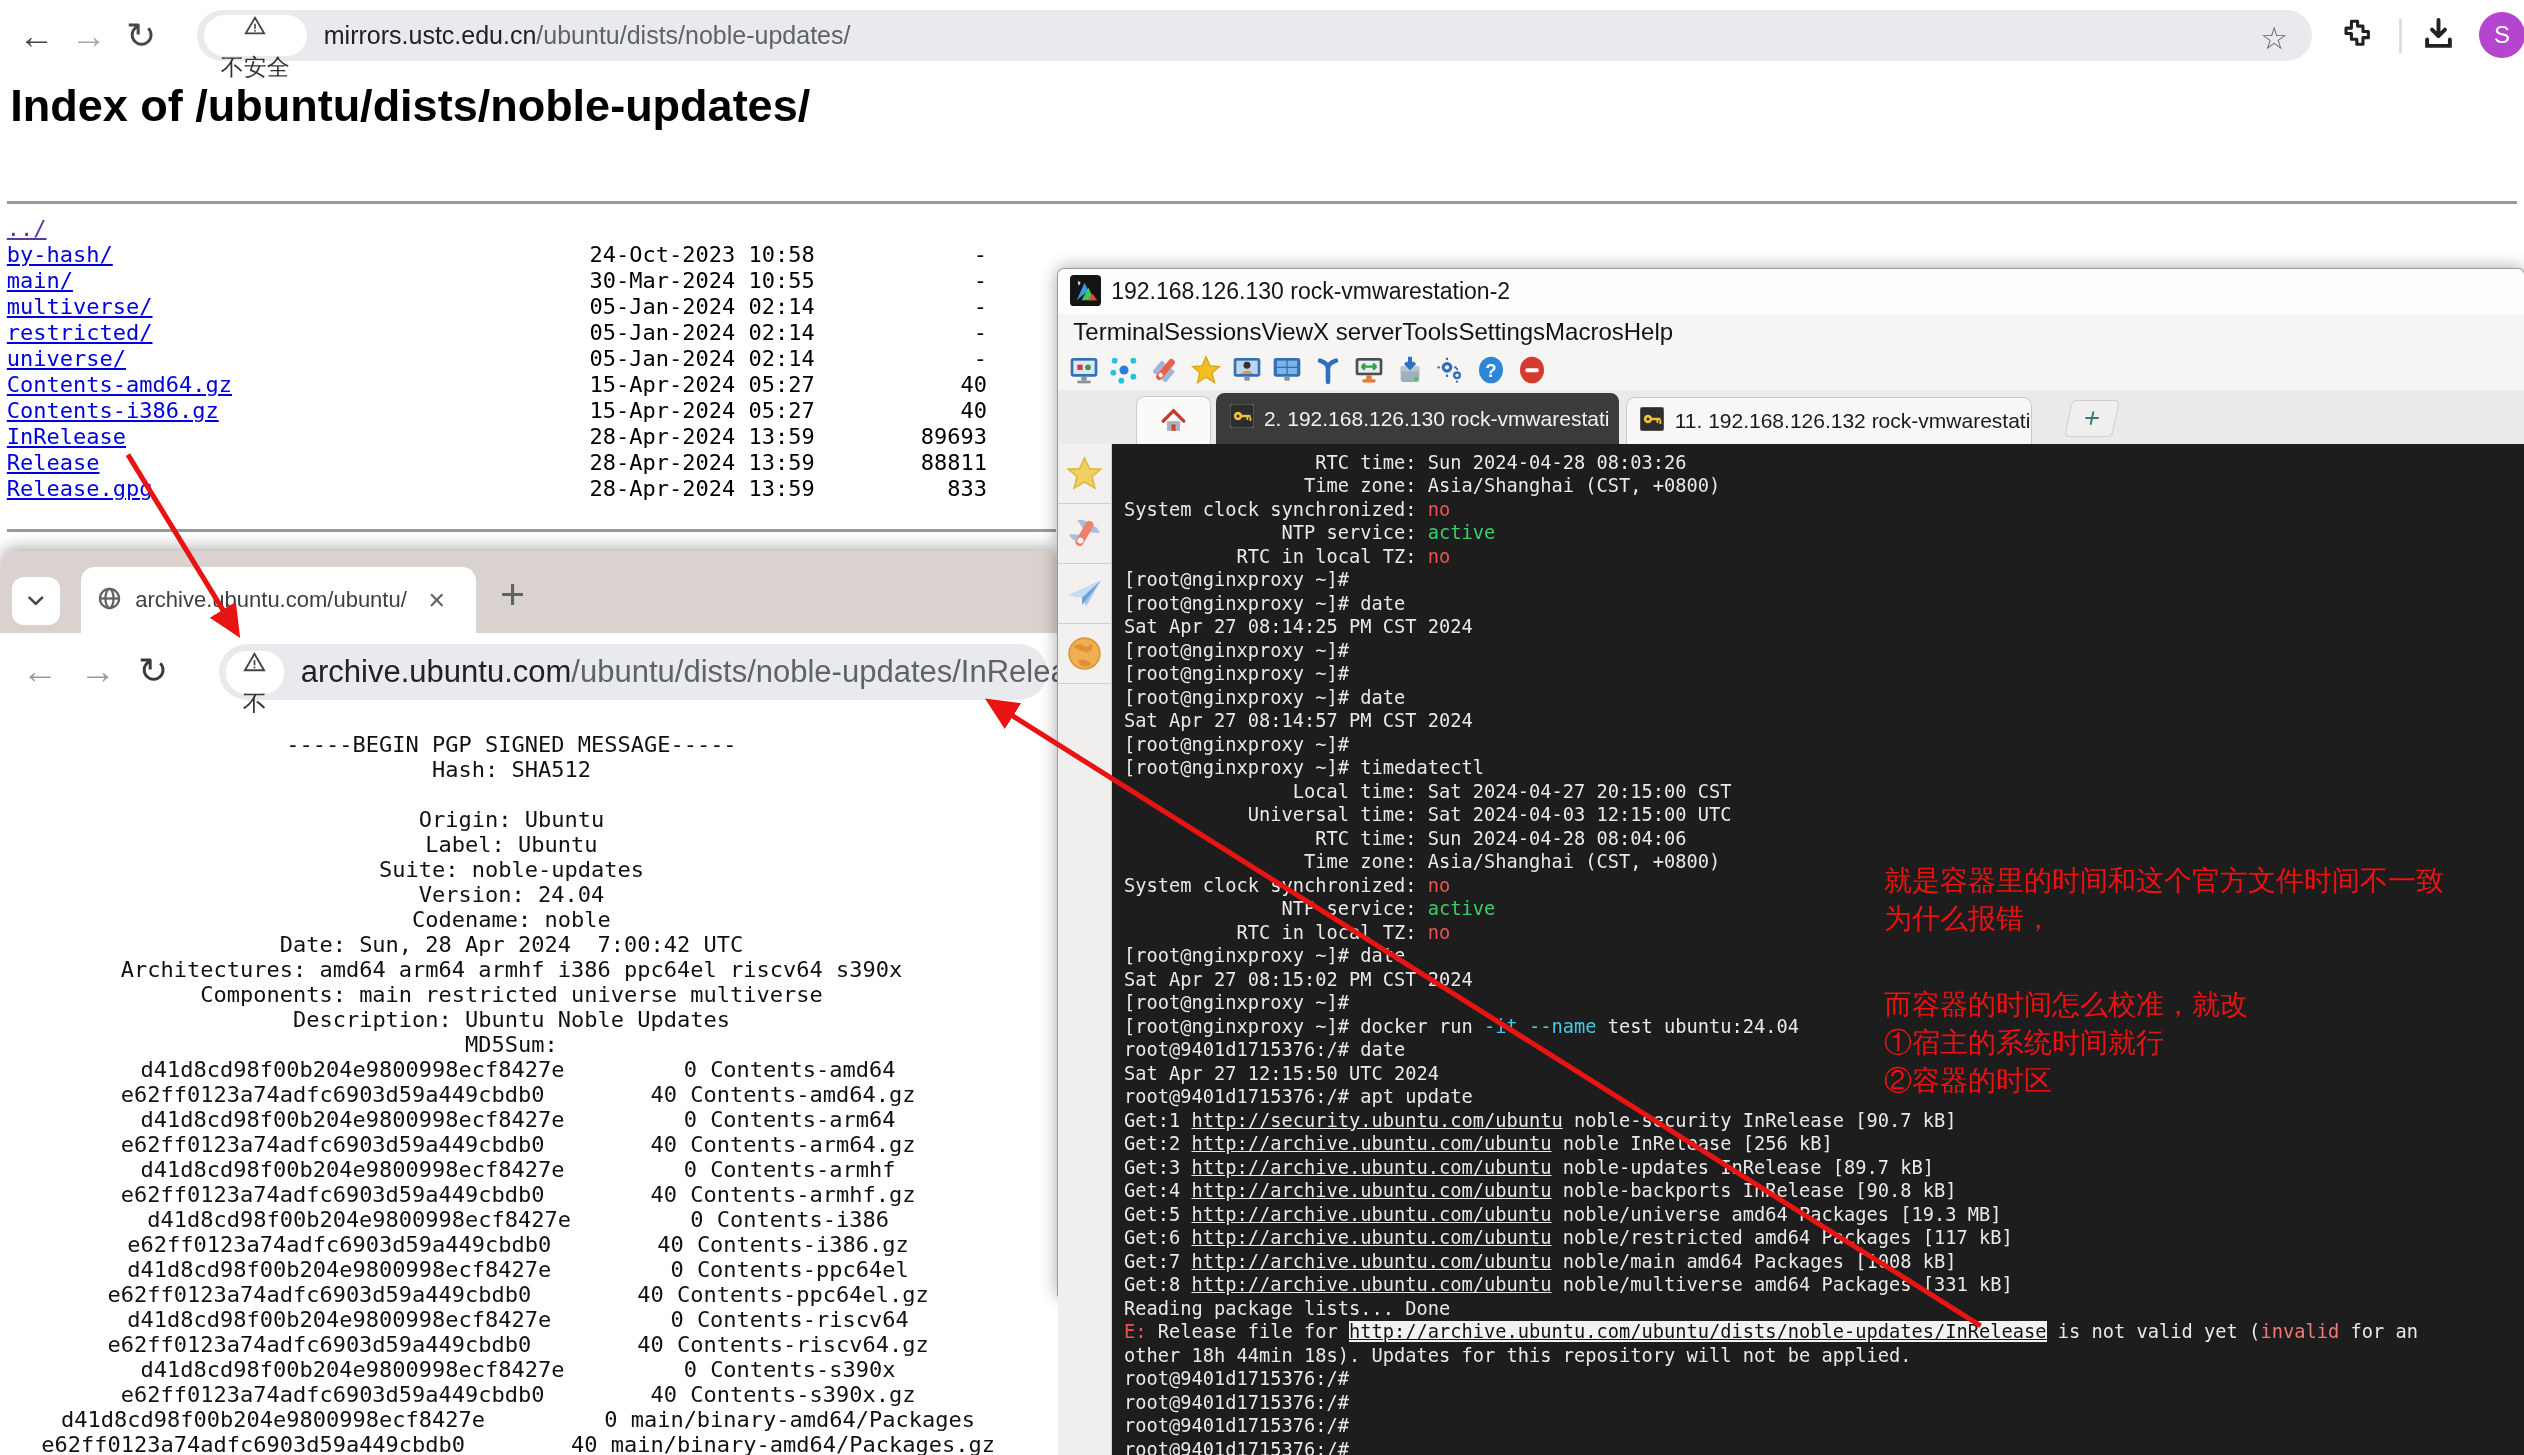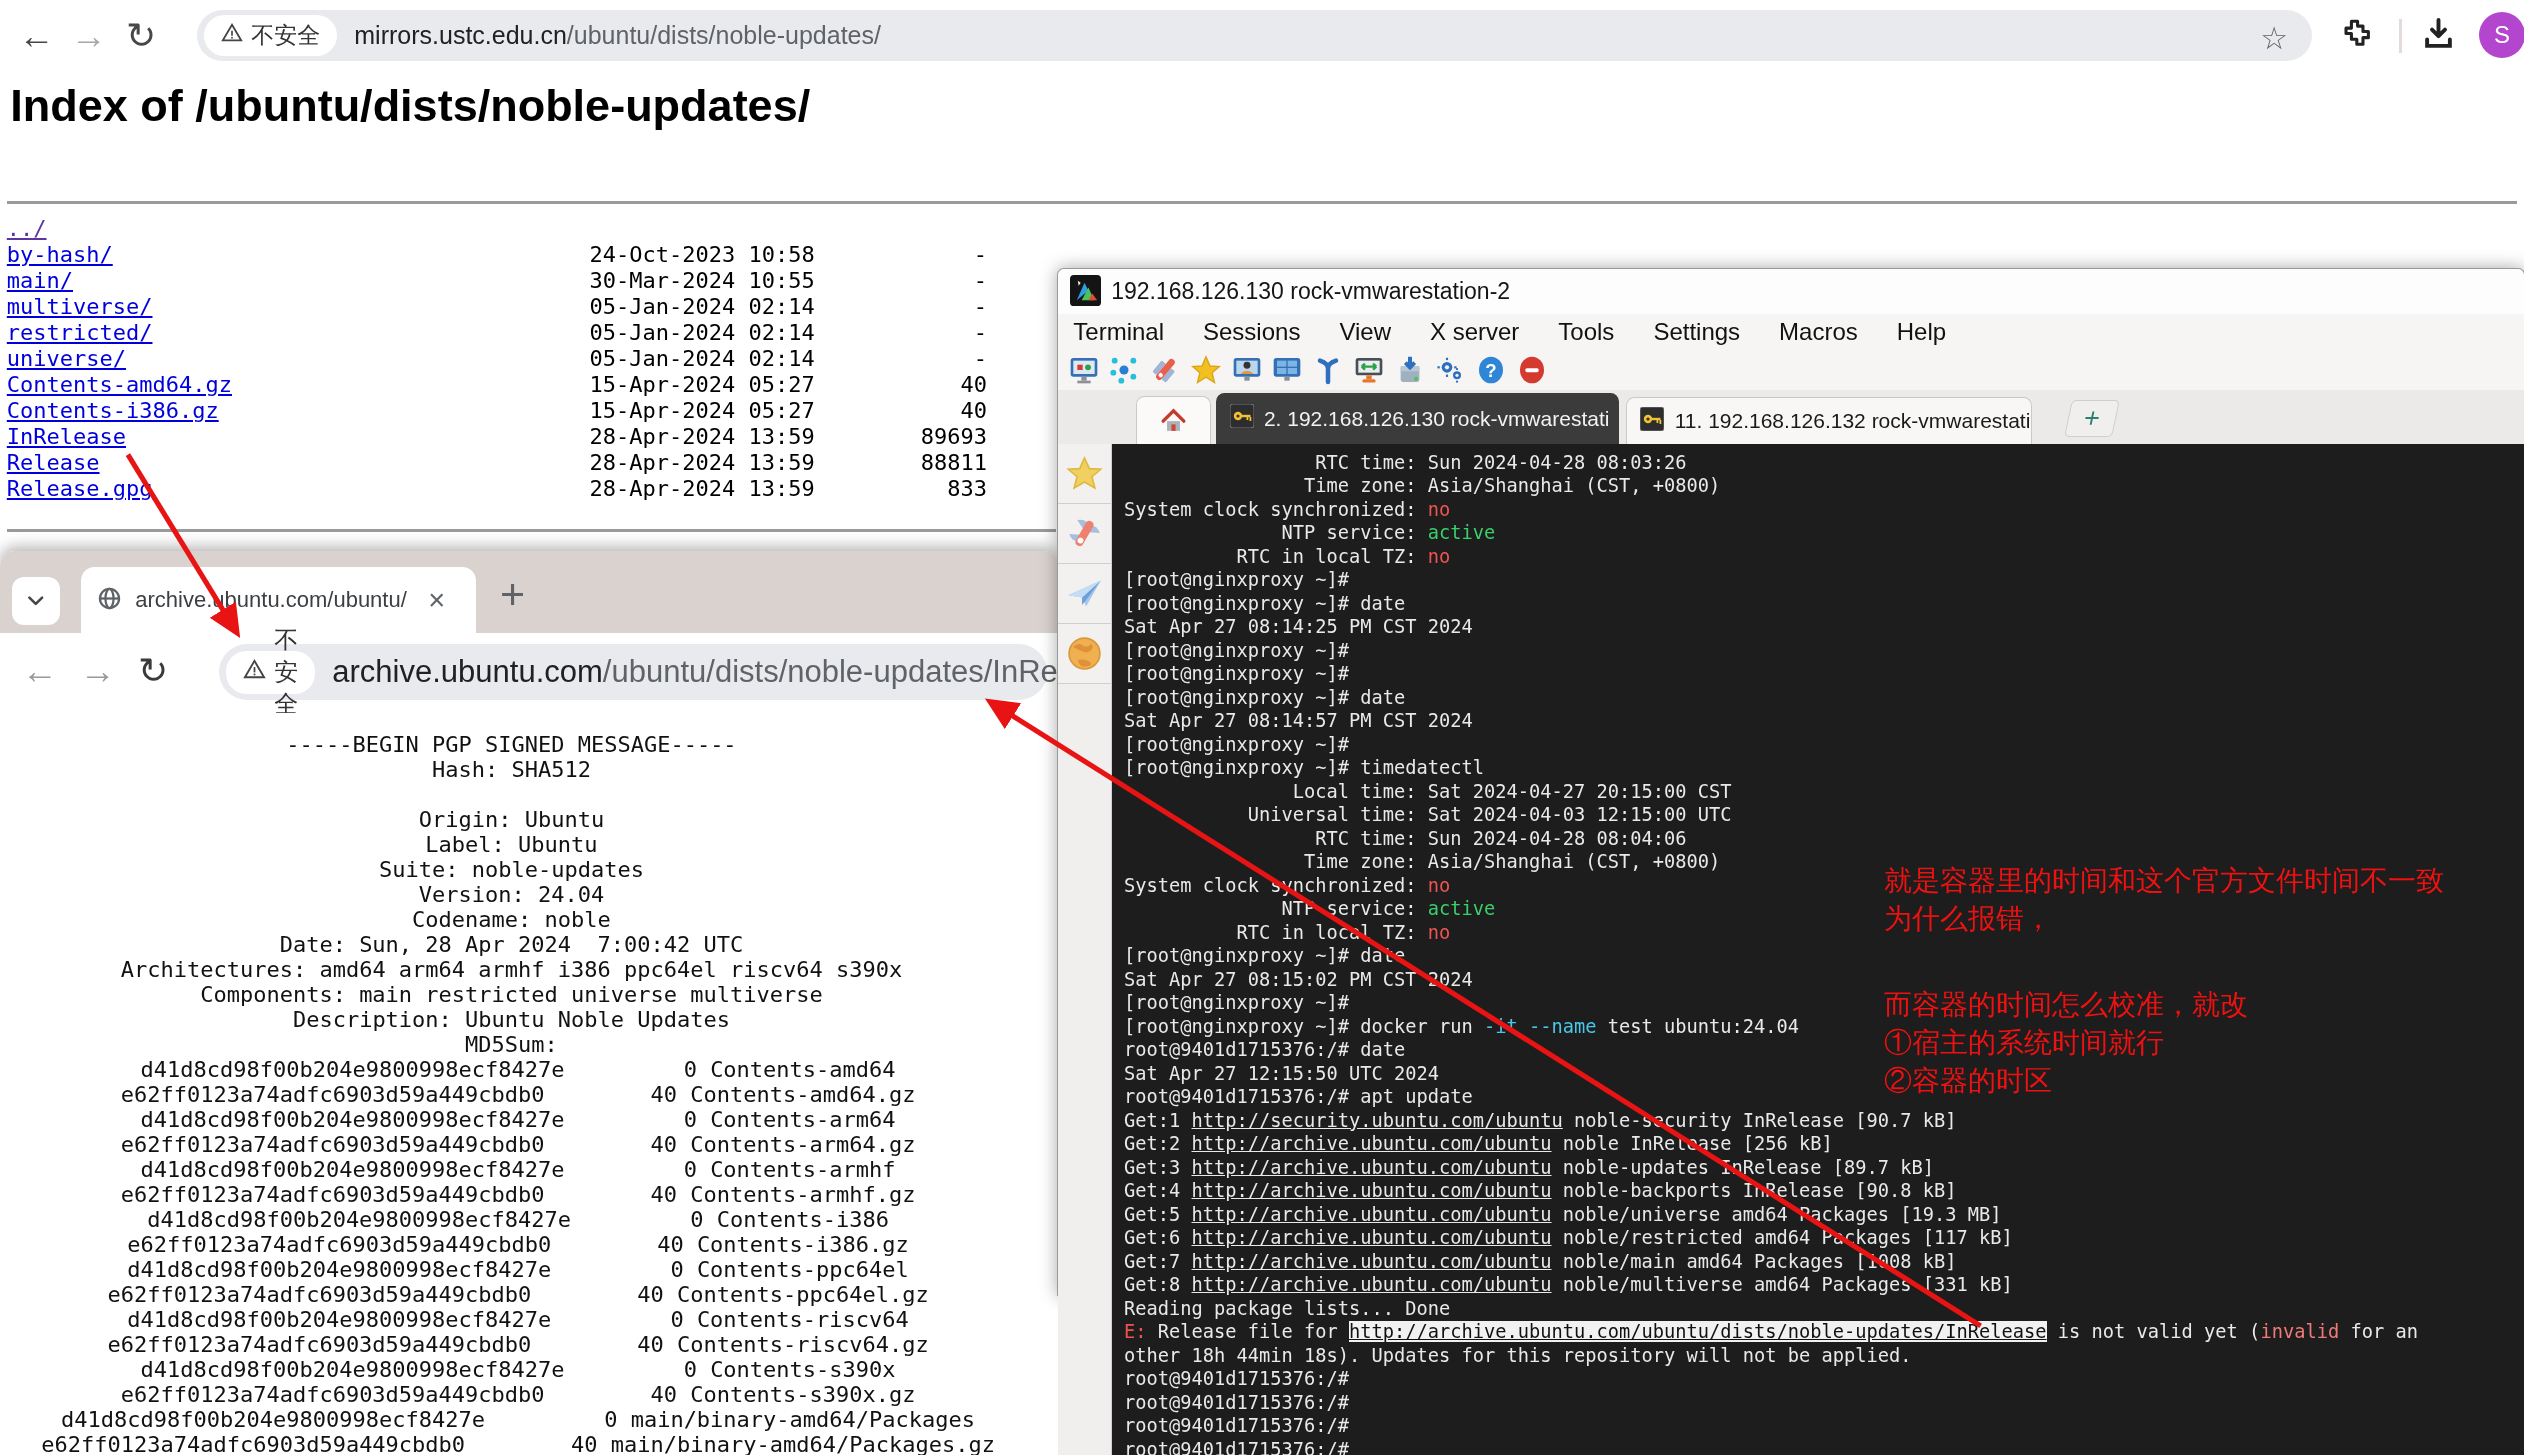--- a/index.html
+++ b/index.html
@@ -6,21 +6,21 @@
   html,body { background:#ffffff; }
   #root {
     position:relative; width:2525px; height:1455px; overflow:hidden;
     background:#ffffff; font-family:"Liberation Sans", sans-serif;
   }
   
   .w1-toolbar { position:absolute; left:0; top:0; width:2525px; height:71px; background:#ffffff; }
   .navglyph { position:absolute; top:12px; font-size:36px; color:#474747; line-height:48px; }
   .navglyph.dim { color:#a8a8a8; }
   .omnibox { position:absolute; left:197px; top:10.2px; width:2115px; height:51px; background:#e9eaed; border-radius:25.5px; display:flex; align-items:center; }
-  .sec-chip { display:flex; align-items:center; gap:8.5px; background:#ffffff; border-radius:20.4px; height:41px; padding:0 17px; margin-left:6.8px; font-size:23px; color:#333; }
+  .sec-chip { display:flex; align-items:center; gap:8.5px; background:#ffffff; border-radius:20.4px; height:41px; padding:0 17px; margin-left:6.8px; font-size:23px; color:#333;flex-direction:column; }
   .url-text { margin-left:17px; font-size:25px; color:#202124; white-space:nowrap; }
   .url-text .path { color:#5f6368; }
   .bm-star { position:absolute; right:24px; top:9.4px; font-size:31px; color:#5f6368; }
   .tb-ico { position:absolute; top:15.3px; }
   .tb-divider { position:absolute; left:2399px; top:18.7px; width:2.6px; height:34px; background:#e3dcd9; }
   .avatar { position:absolute; left:2479px; top:12px; width:46px; height:46px; border-radius:50%; background:#b345cf; color:#fff; font-size:24px; display:flex; align-items:center; justify-content:center; }
   .page-title { position:absolute; left:10.2px; top:80px; font-size:45px; font-weight:700; color:#000; }
   .hr1 { position:absolute; left:6.8px; top:201px; width:2510px; height:2.6px; background:#9a9a9a; }
   .hr2 { position:absolute; left:6.8px; top:529px; width:1049px; height:2.6px; background:#9a9a9a; }
   .dir-listing { position:absolute; left:6.8px; top:216px; font-family:"DejaVu Sans Mono", monospace; font-size:22px; line-height:26px; white-space:pre; color:#000; }
@@ -38,21 +38,21 @@
   .w2-nav { position:absolute; top:13.6px; font-size:36px; line-height:48px; color:#9a9a9a; }
   .w2-omni { position:absolute; left:219px; top:11px; width:828px; height:56px; background:#e9eaed; border-radius:28px; display:flex; align-items:center; }
   .w2-omni .sec-chip { height:43px; font-size:24px; }
   .w2-omni .url-text { font-size:31px; }
   .w2-content { position:absolute; left:0; top:162px; width:100%; height:743px; background:#fff; overflow:hidden;text-align:center; }
   .pgp { position:absolute; left:28px; top:18.7px; font-family:"DejaVu Sans Mono", monospace; font-size:22px; line-height:25px; white-space:pre; color:#111; }
   
   .term { position:absolute; left:1057px; top:268px; width:1468px; height:1028px; background:#f4f2f1; border:0.9px solid #9a9a9a; border-bottom:none; border-radius:6.8px 6.8px 0 0; box-shadow:0 0 17px rgba(0,0,0,0.35); }
   .term-titlebar { position:absolute; left:0; top:0; width:100%; height:45px; background:#fdfdfd; border-radius:6.8px 6.8px 0 0; display:flex; align-items:center; gap:10.2px; padding-left:12px; }
   .term-title { font-size:23px; color:#151515; }
-  .term-menubar { position:absolute; left:0; top:45px; width:100%; height:35px; background:#f7f5f4; display:flex; align-items:center; gap:39px; padding-left:15.3px; }
+  .term-menubar { position:absolute; left:0; top:45px; width:100%; height:35px; background:#f7f5f4; display:flex; align-items:center; padding-left:15.3px; }
   .term-menu-item { font-size:24px; color:#111; }
   .term-toolbar { position:absolute; left:0; top:80px; width:100%; height:41px; background:#f7f5f4; display:flex; align-items:center; gap:6.8px; padding-left:8.5px; }
   .term-tbico { width:34px; height:34px; display:flex; align-items:center; justify-content:center; }
   .term-tabbar { position:absolute; left:0; top:121px; width:100%; height:54px; background:#eceae8; display:flex; align-items:flex-end; }
   .home-btn { margin-left:78px; width:75px; height:48px; background:#fbfaf9; border:0.9px solid #c9c9c9; border-bottom:none; border-radius:8.5px 8.5px 0 0; display:flex; align-items:center; justify-content:center; }
   .ttab { height:51px; border-radius:8.5px 8.5px 0 0; display:flex; align-items:center; gap:10.2px; padding:0 13.6px; font-size:21px; white-space:nowrap; overflow:hidden; }
   .ttab.dark { margin-left:5.1px; width:403px; background:#3b3b3b; color:#f2f2f2; }
   .ttab.light { margin-left:6.8px; width:406px; height:47px; background:#f8f7f6; border:0.9px solid #c9c9c9; border-bottom:none; color:#1a1a1a; }
   .plus-btn { margin-left:36px; margin-bottom:6.8px; width:48px; height:37px; background:#f1efee; border:0.9px solid #cfcfcf; border-radius:5.1px; transform:skewX(-12deg); display:flex; align-items:center; justify-content:center; font-size:27px; color:#2e7d74; }
   .term-body { position:absolute; left:0; top:175px; width:100%; height:1012px; display:flex; }

